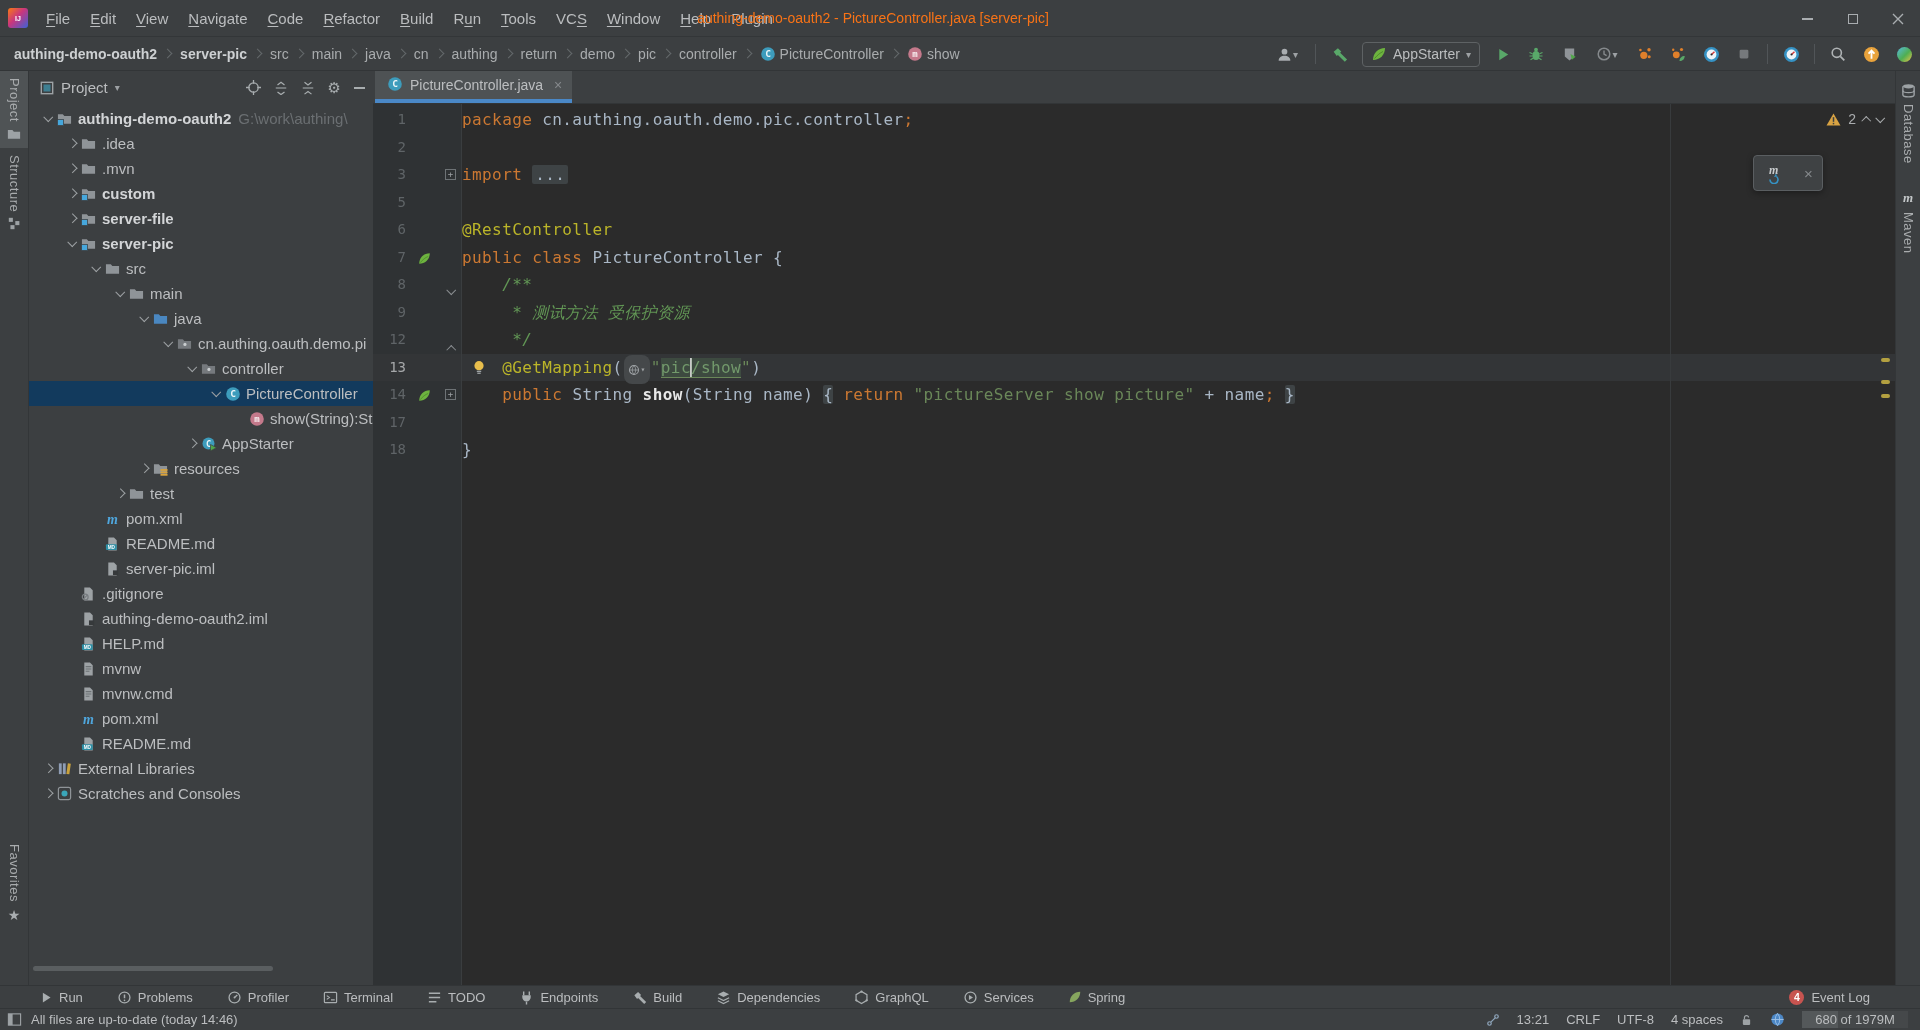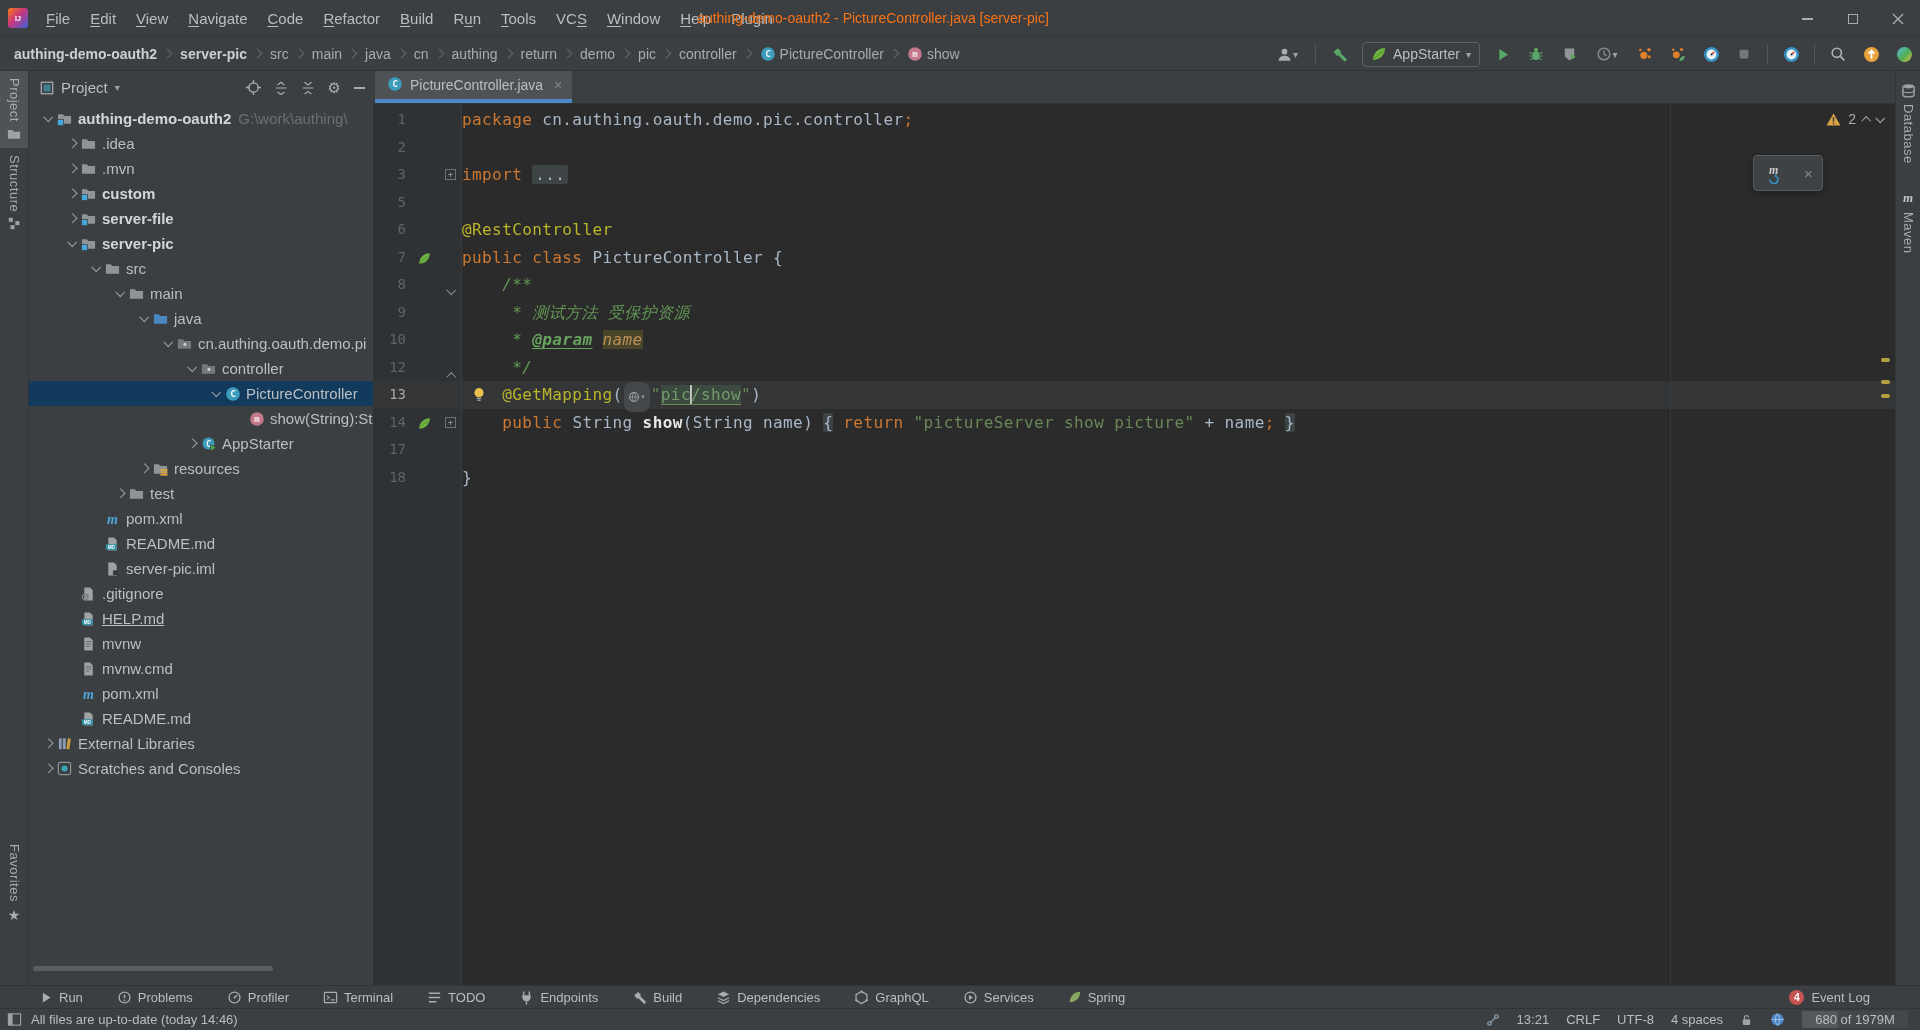--- a/index.html
+++ b/index.html
@@ -715,21 +715,33 @@
             <span style="display: inline-flex; align-items: center;">
               <svg width="15" height="15" viewBox="0 0 16 16">
                 <path d="M3.5 1.5h6l3 3v11h-9z" fill="#9DA2A5"></path>
                 <circle cx="4.5" cy="11.8" r="3.1" fill="none" stroke="#787D80" stroke-width="1.3"></circle>
                 <path d="M2.4 14l4.3-4.3" stroke="#787D80" stroke-width="1.3"></path>
               </svg>
             </span>
           </span>
           <span class="tlabel">.gitignore</span>
         </div>
-        <div class="tree-row" style="padding-left: 34px; text-decoration: underline;">
+        <div class="tree-row" style="padding-left: 34px;">
+          <span class="arrow"></span>
+          <span class="ticon">
+            <span style="display: inline-flex; align-items: center;">
+              <svg width="15" height="15" viewBox="0 0 16 16">
+                <path d="M3.5 1.5h6l3 3v11h-9z" fill="#9DA2A5"></path>
+                <rect x="8.5" y="10" width="5.5" height="5" fill="#36393B"></rect>
+              </svg>
+            </span>
+          </span>
+          <span class="tlabel">authing-demo-oauth2.iml</span>
+        </div>
+        <div class="tree-row" style="padding-left: 34px;">
           <span class="arrow"></span>
           <span class="ticon">
             <span style="display: inline-flex; align-items: center;">
               <svg width="15" height="15" viewBox="0 0 16 16">
                 <path d="M3.5 1.5h6l3 3v11h-9z" fill="#9DA2A5"></path>
                 <rect x="1" y="8.8" width="11.5" height="6" rx="1" fill="#2E8FA5"></rect>
                 <text x="6.7" y="13.6" text-anchor="middle" font-size="5" font-weight="bold" fill="#fff">MD</text>
               </svg>
             </span>
           </span>
@@ -864,24 +876,20 @@
             <div class="code-text"><span class="tk-kw">public class </span><span class="tk-pl">PictureController {</span></div>
           </div>
           <div class="code-line">
             <span class="ln">8</span>
             <span class="fold-chev top"><span class="chev d"></span></span>
             <div class="code-text"><span class="tk-pl">    </span><span class="tk-doc">/**</span></div>
           </div>
           <div class="code-line">
             <span class="ln">9</span>
             <div class="code-text"><span class="tk-pl">     </span><span class="tk-doc">* 测试方法 受保护资源</span></div>
-          </div>
-          <div class="code-line">
-            <span class="ln">10</span>
-            <div class="code-text"><span class="tk-pl">     </span><span class="tk-doc">* </span><span class="tk-dtag">@param</span><span class="tk-doc"> </span><span class="tk-dval">name</span></div>
           </div>
           <div class="code-line">
             <span class="ln">12</span>
             <span class="fold-chev bot"><span class="chev u"></span></span>
             <div class="code-text"><span class="tk-pl">     </span><span class="tk-doc">*/</span></div>
           </div>
           <div class="code-line cur">
             <span class="ln">13</span>
             <span class="g-bulb"><span style="display: inline-flex; align-items: center;">
                 <svg width="16" height="17" viewBox="0 0 16 16">

